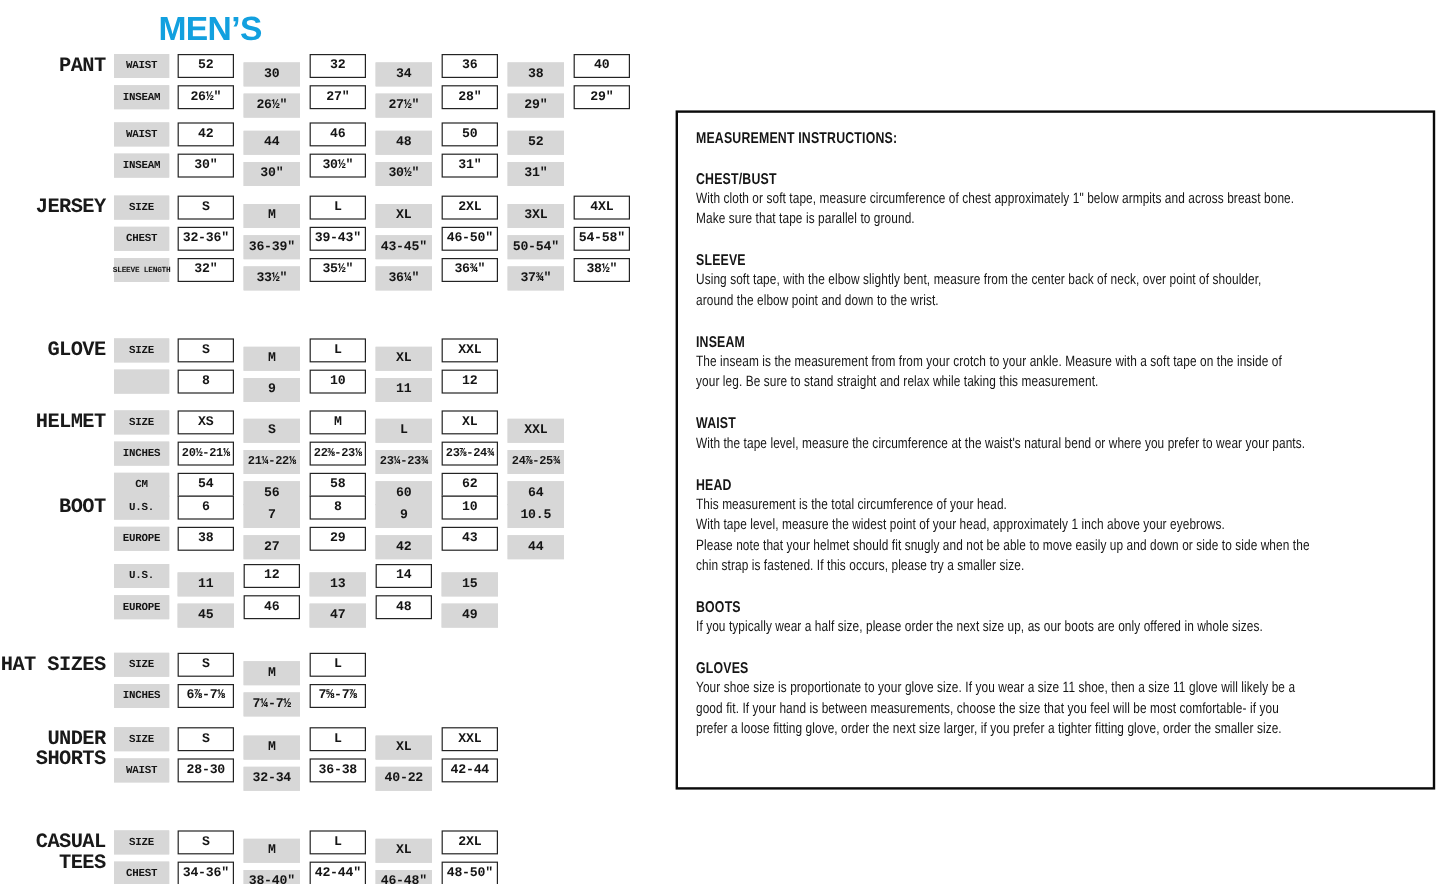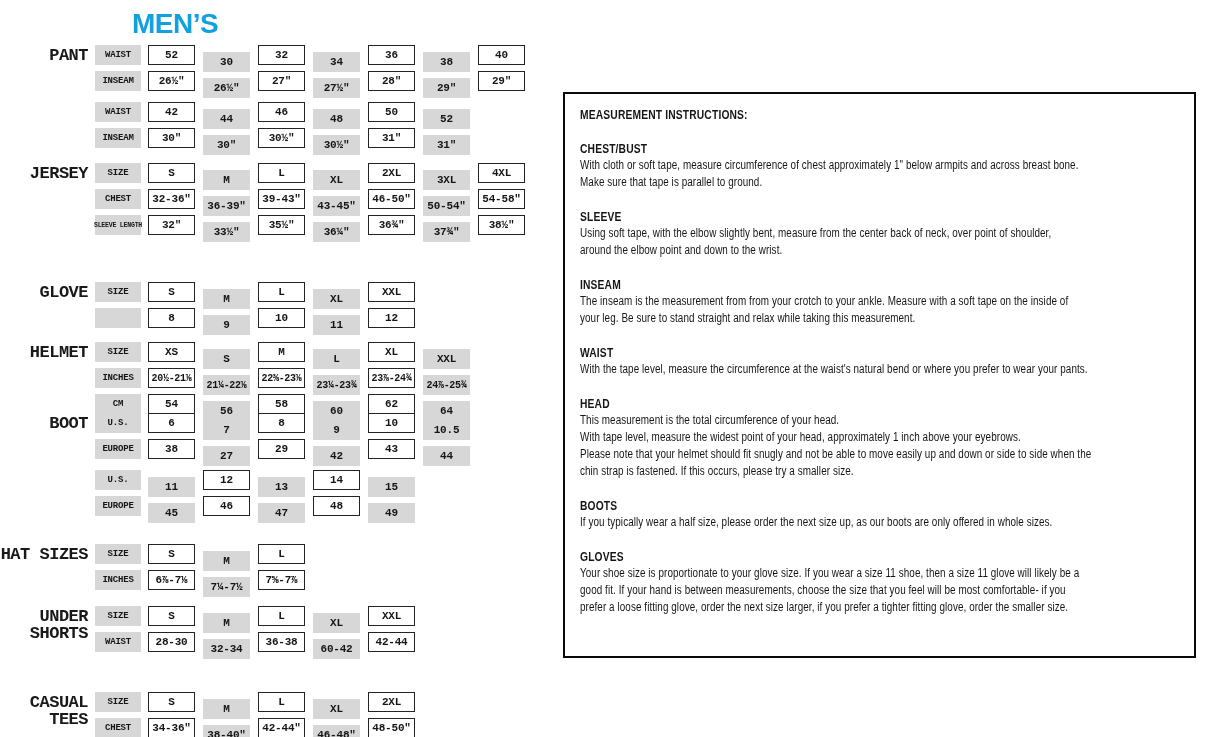--- a/index.html
+++ b/index.html
@@ -256,21 +256,21 @@
           <div class="cell gray">M</div>
           <div class="cell boxed">L</div>
           <div class="cell gray">XL</div>
           <div class="cell boxed">XXL</div>
         </div>
         <div class="row">
           <div class="cell label-cell">WAIST</div>
           <div class="cell boxed">28-30</div>
           <div class="cell gray">32-34</div>
           <div class="cell boxed">36-38</div>
-          <div class="cell gray">60-42</div>
+          <div class="cell gray">40-22</div>
           <div class="cell boxed">42-44</div>
         </div>
       </div>
     </div>
     <div class="section sec-casual-tees">
       <div class="sec-label two-line">CASUAL<br>TEES</div>
       <div class="block">
         <div class="row">
           <div class="cell label-cell">SIZE</div>
           <div class="cell boxed">S</div>

